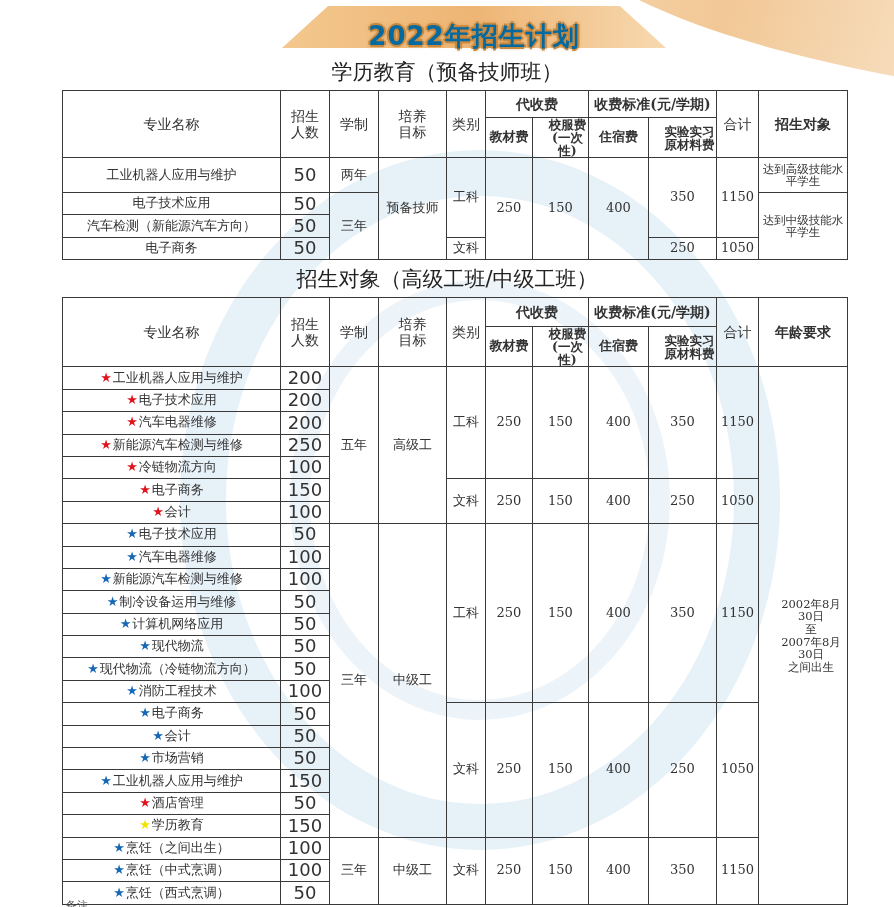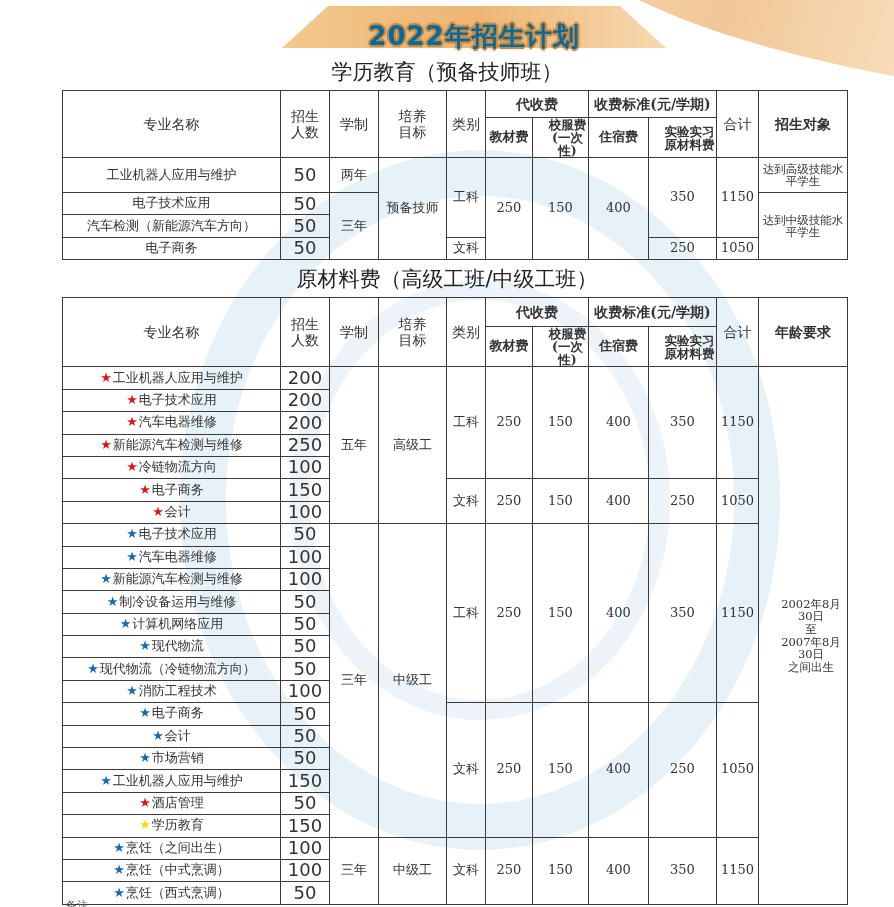--- a/index.html
+++ b/index.html
@@ -134,21 +134,21 @@
   <tr style="height:21px;">
     <td class="name">电子商务</td>
     <td class="num">50</td>
     <td class="serif">文科</td>
     <td class="serif">250</td>
     <td class="serif">1050</td>
   </tr>
 </tbody>
   </table>
 
-<div class="section-title" style="top:265px;">原材料费（高级工班/中级工班）</div>
+<div class="section-title" style="top:265px;">招生对象（高级工班/中级工班）</div>
 
 <table class="plan" style="top:297px;">
   <colgroup>
     <col style="width:218px">
       <col style="width:49px">
       <col style="width:49px">
       <col style="width:68px">
     <col style="width:39px">
       <col style="width:47px">
       <col style="width:56px">

